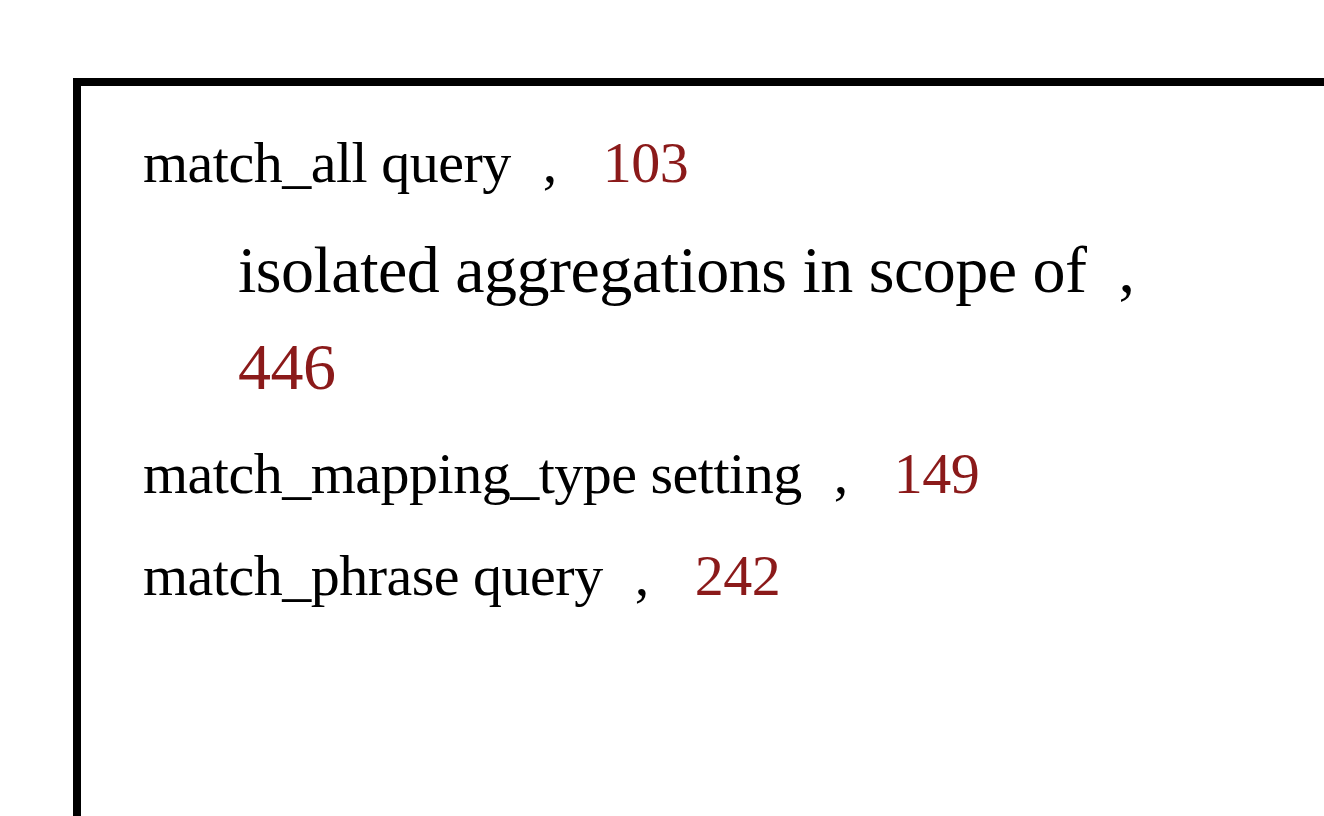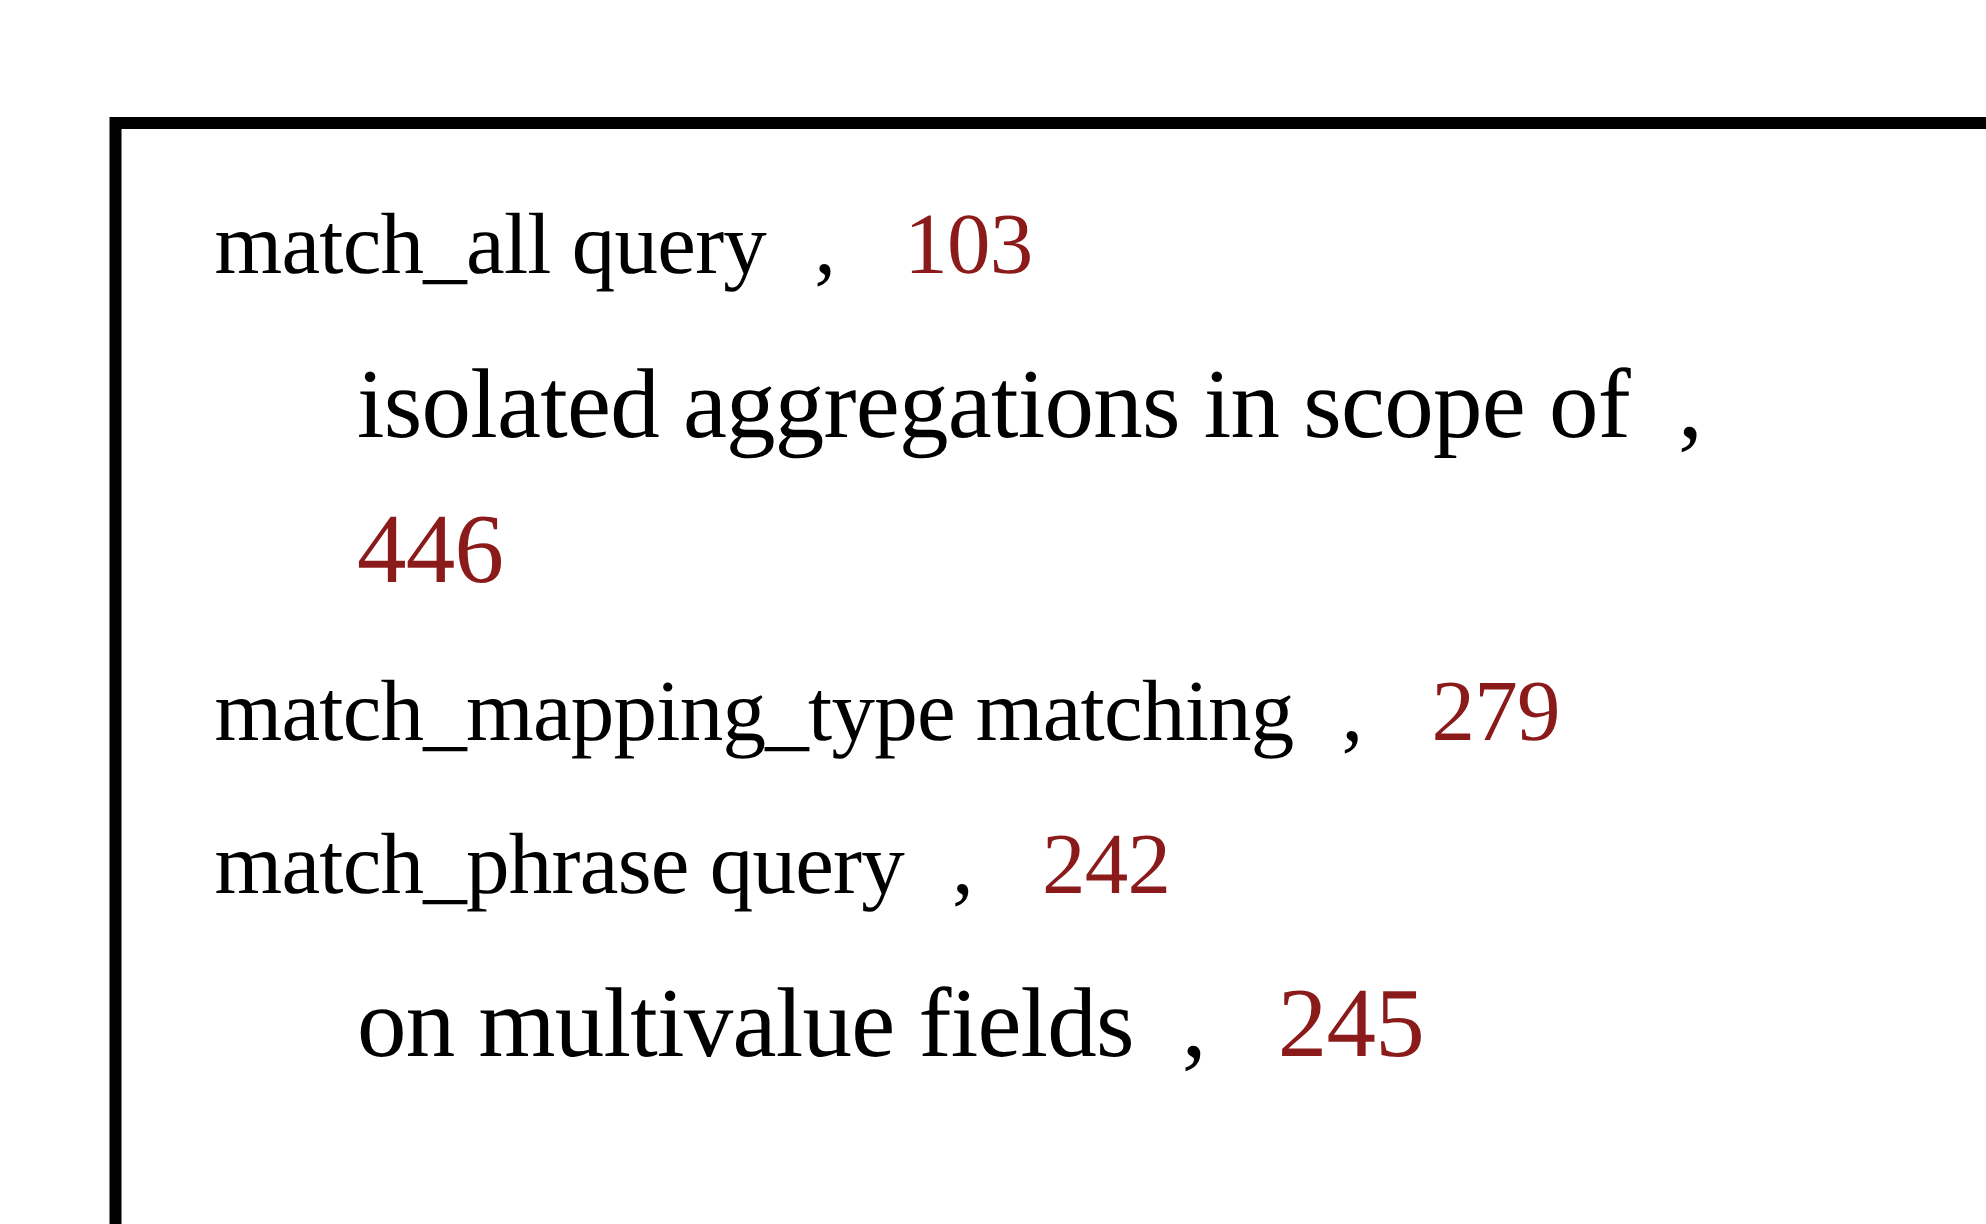--- a/index.html
+++ b/index.html
@@ -48,21 +48,18 @@
 <body>
 
 <div class="index-box">
   <div class="index-entry">
     <span>match_all query</span><span class="comma">, </span><span class="page-ref">103</span>
   </div>
   <div class="index-subentry">
     <span>isolated aggregations in scope of</span><span class="comma">, </span><span class="page-ref">446</span>
   </div>
   <div class="index-entry">
-    <span>match_mapping_type matching</span><span class="comma">, </span><span class="page-ref">279</span>
+    <span>match_mapping_type setting</span><span class="comma">, </span><span class="page-ref">149</span>
   </div>
   <div class="index-entry">
     <span>match_phrase query</span><span class="comma">, </span><span class="page-ref">242</span>
   </div>
-  <div class="index-subentry">
-    <span>on multivalue fields</span><span class="comma">, </span><span class="page-ref">245</span>
-  </div>
 </div>
 
 </body></html>

